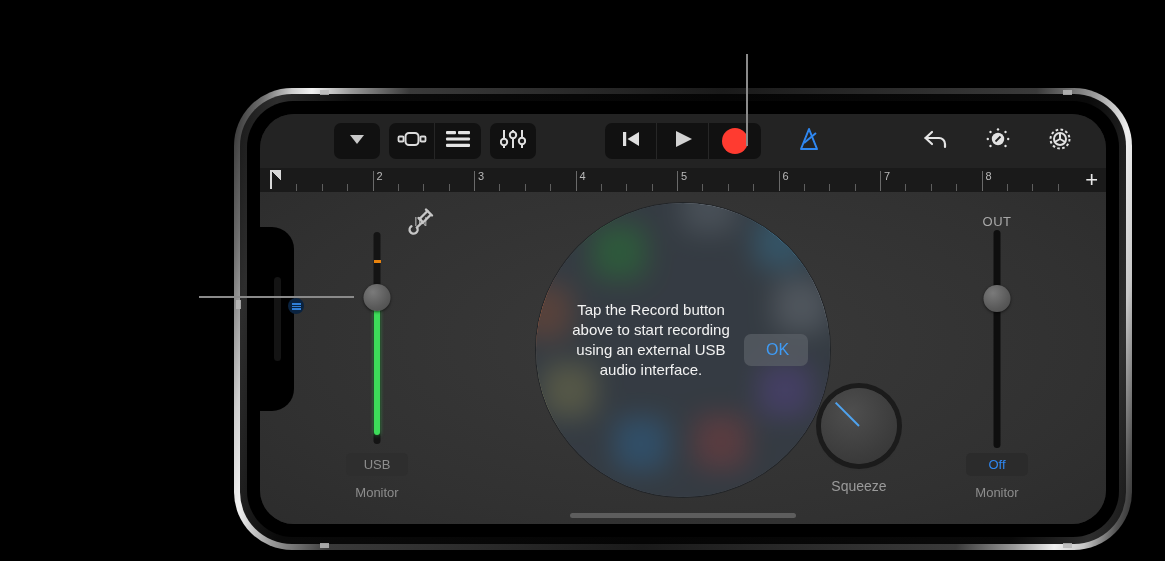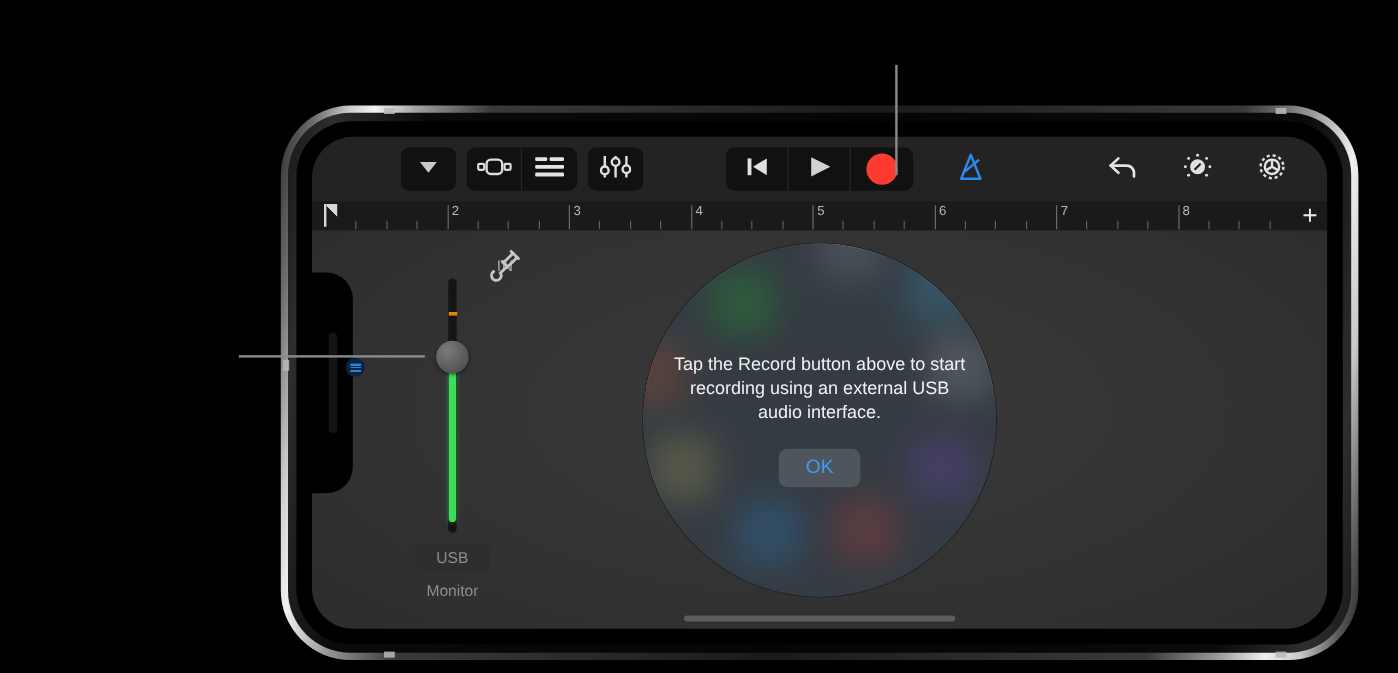--- a/index.html
+++ b/index.html
@@ -216,21 +216,21 @@
     background: #4a5058;
   }
   .sl-icons { position: absolute; inset: -30px; filter: blur(13px); opacity: .92; }
   .sl-ic { position: absolute; width: 54px; height: 54px; border-radius: 13px; }
   .sl-tint {
     position: absolute; inset: 0; border-radius: 50%;
     background: rgba(46,52,60,.74);
   }
   .sl-content {
     position: absolute; inset: 0; z-index: 3;
-    display: flex; flex-direction: column; align-items: center; justify-content: center;
+    display: flex; flex-direction: row; align-items: center; justify-content: center;
     padding: 0 22px;
   }
   .sl-text {
     font-size: 15px; line-height: 1.35; color: #f2f2f2;
     text-align: center; margin-bottom: 20px;
   }
   .sl-ok {
     min-width: 64px; padding: 7px 22px; border-radius: 7px;
     background: rgba(90,95,103,.72); color: #3f9bf5;
     font-size: 16px; text-align: center;
@@ -442,21 +442,34 @@
           <div class="fader-track">
             <div class="orange-tick"></div>
           </div>
           <div class="meter"></div>
           <div class="thumb in"></div>
           <div class="pill">USB</div>
           <div class="sub-label">Monitor</div>
         </div>
 
 
-
+        <div class="knob-wrap squeeze">
+          <div class="knob">
+            <div class="knob-pointer" id="squeeze-pointer" style="transform: translate(-50%, -100%) rotate(-45deg); background: rgb(79, 163, 239);"></div>
+          </div>
+          <div class="knob-label">Squeeze</div>
+        </div>
+
+        <div class="strip out">
+          <div class="strip-label">OUT</div>
+          <div class="fader-track out"></div>
+          <div class="thumb out"></div>
+          <div class="pill blue">Off</div>
+          <div class="sub-label">Monitor</div>
+        </div>
 
         <div class="spotlight">
           <div class="sl-icons" id="sl-icons">
               <div class="sl-ic" style="left: 86px; top: 52px; background: rgb(46, 203, 59);"></div>
               <div class="sl-ic" style="left: 176px; top: 6px; background: rgb(154, 163, 173);"></div>
               <div class="sl-ic" style="left: 248px; top: 42px; background: rgb(77, 180, 232);"></div>
               <div class="sl-ic" style="left: 12px; top: 112px; background: rgb(217, 106, 58);"></div>
               <div class="sl-ic" style="left: 268px; top: 106px; background: rgb(183, 188, 196);"></div>
               <div class="sl-ic" style="left: 36px; top: 190px; background: rgb(207, 195, 107);"></div>
               <div class="sl-ic" style="left: 252px; top: 190px; background: rgb(138, 94, 224);"></div>

